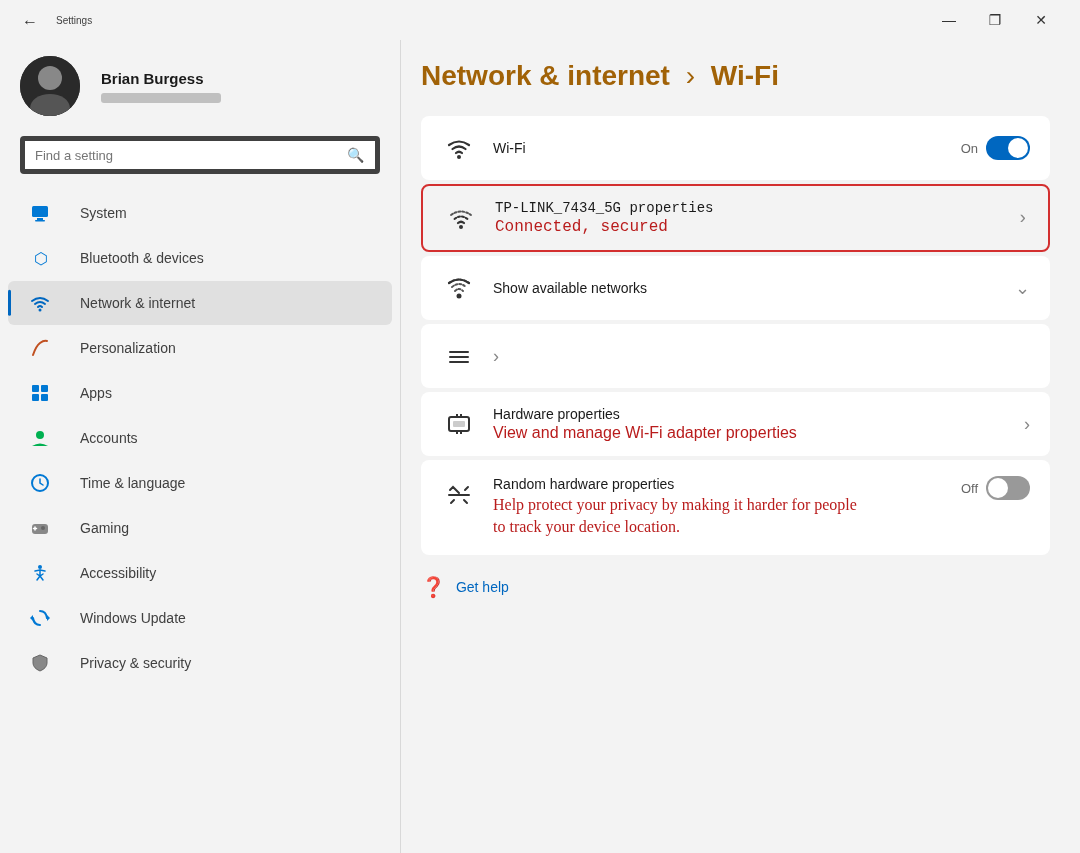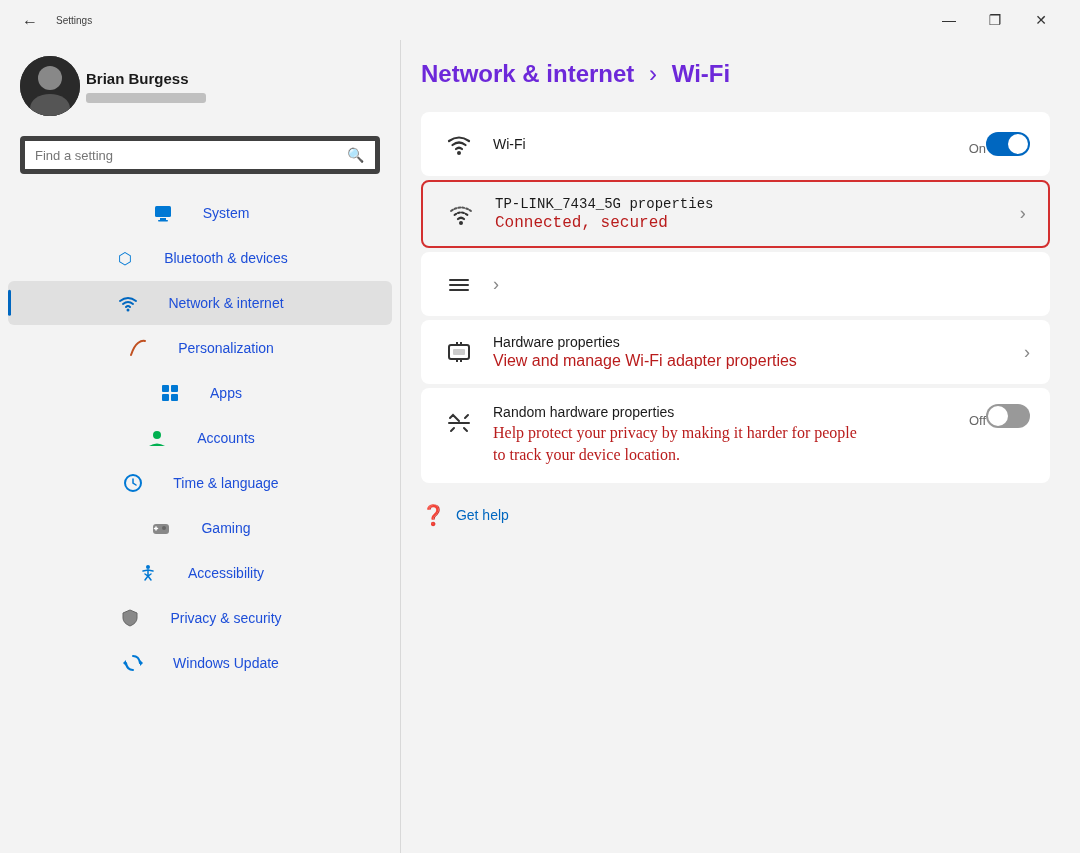--- a/index.html
+++ b/index.html
@@ -76,21 +76,21 @@
       flex-direction: column;
       padding: 0;
       overflow-y: auto;
     }
 
     
     .user-profile {
       display: flex;
       align-items: center;
       padding: 16px 20px 20px 20px;
-      gap: 6px;
+      gap: 21px;
     }
     .avatar {
       width: 60px;
       height: 60px;
       border-radius: 50%;
       overflow: hidden;
       flex-shrink: 0;
       background: #333;
       display: flex;
       align-items: center;
@@ -141,23 +141,22 @@
     
     .nav-item {
       display: flex;
       align-items: center;
       padding: 10px 20px;
       gap: 28px;
       cursor: pointer;
       border-radius: 6px;
       margin: 1px 8px;
       font-size: 14px;
-      color: #1d4ed8;
+      color: #404040;
       position: relative;
-      justify-content: center;
     }
     .nav-item.active {
       background: #e0e0e0;
     }
     .nav-item.active::before {
       content: '';
       position: absolute;
       left: 0;
       top: 50%;
       transform: translateY(-50%);
@@ -178,23 +177,23 @@
 
     
     .content {
       flex: 1;
       background: #f3f3f3;
       padding: 20px 30px 20px 20px;
       overflow-y: auto;
     }
 
     .page-title {
-      font-size: 24px;
+      font-size: 28px;
       font-weight: 300;
-      color: #6d28d9;
+      color: #a16207;
       margin-bottom: 24px;
     }
     .page-title span {
       font-weight: 600;
     }
 
     
     .card {
       background: white;
       border-radius: 8px;
@@ -229,22 +228,22 @@
       font-weight: 500;
       color: #1a1a1a;
     }
     .row-sub {
       font-size: 16px;
       color: #b91c1c;
       margin-top: 2px;
     }
     .row-action {
       display: flex;
-      align-items: flex-end;
-      gap: 0;
+      align-items: center;
+      gap: 8px;
       color: #666;
       font-size: 13px;
     }
 
     
     .toggle {
       width: 44px;
       height: 24px;
       border-radius: 12px;
       display: flex;
@@ -423,35 +422,35 @@
             <path d="M5 8 L10 7 L15 8" stroke="#0078d4" stroke-width="1.5" stroke-linecap="round"></path>
             <path d="M10 7 L10 13 M7 11 L10 13 L13 11" stroke="#0078d4" stroke-width="1.5" stroke-linecap="round"></path>
             <path d="M7 17 L10 13 L13 17" stroke="#0078d4" stroke-width="1.5" stroke-linecap="round"></path>
           </svg>
         </div>
         <span class="nav-label">Accessibility</span>
       </div>
       <div class="nav-item">
         <div class="nav-icon">
           <svg width="20" height="20" viewBox="0 0 20 20" fill="none">
-            <path d="M10 2 L17 5 L17 10 Q17 15 10 18 Q3 15 3 10 L3 5 Z" fill="#888" stroke="#666" stroke-width="1"></path>
-          </svg>
-        </div>
-        <span class="nav-label">Privacy &amp; security</span>
-      </div>
-      <div class="nav-item">
-        <div class="nav-icon">
-          <svg width="20" height="20" viewBox="0 0 20 20" fill="none">
             <path d="M10 3 Q16 3 17 10" stroke="#0078d4" stroke-width="2" fill="none" stroke-linecap="round"></path>
             <path d="M10 17 Q4 17 3 10" stroke="#0078d4" stroke-width="2" fill="none" stroke-linecap="round"></path>
             <polygon points="17,7 17,13 20,10" fill="#0078d4"></polygon>
             <polygon points="3,13 3,7 0,10" fill="#0078d4"></polygon>
           </svg>
         </div>
         <span class="nav-label">Windows Update</span>
+      </div>
+      <div class="nav-item">
+        <div class="nav-icon">
+          <svg width="20" height="20" viewBox="0 0 20 20" fill="none">
+            <path d="M10 2 L17 5 L17 10 Q17 15 10 18 Q3 15 3 10 L3 5 Z" fill="#888" stroke="#666" stroke-width="1"></path>
+          </svg>
+        </div>
+        <span class="nav-label">Privacy &amp; security</span>
       </div>
     </nav>
   </div>
 
   <div class="sidebar-divider"></div>
 
   <div class="content">
 
     <div class="page-title">
       <span>Network &amp; internet</span>
@@ -493,20 +492,39 @@
         <div class="row-content">
           <div class="row-title">TP-LINK_7434_5G properties</div>
           <div class="row-sub">Connected, secured</div>
         </div>
         <div class="row-action">
           <span class="chevron">›</span>
         </div>
       </div>
     </div>
 
+    <div class="card">
+      <div class="card-row">
+        <div class="row-icon">
+          <svg width="28" height="28" viewBox="0 0 28 28" fill="none">
+            <path d="M4 9 Q14 2 24 9" stroke="#555" stroke-width="2" fill="none" stroke-linecap="round" stroke-dasharray="2 2"></path>
+            <path d="M7 13 Q14 7 21 13" stroke="#555" stroke-width="2" fill="none" stroke-linecap="round" stroke-dasharray="2 2"></path>
+            <path d="M10 17 Q14 13 18 17" stroke="#555" stroke-width="2" fill="none" stroke-linecap="round" stroke-dasharray="2 2"></path>
+            <path d="M4 9 Q14 2 24 9" stroke="#333" stroke-width="2.2" fill="none" stroke-linecap="round"></path>
+            <circle cx="14" cy="22" r="2.5" fill="#333"></circle>
+          </svg>
+        </div>
+        <div class="row-content">
+          <div class="row-title">Show available networks</div>
+        </div>
+        <div class="row-action">
+          <span class="chevron">⌄</span>
+        </div>
+      </div>
+    </div>
 
     <div class="card">
       <div class="card-row">
         <div class="row-icon">
           <svg width="28" height="28" viewBox="0 0 28 28" fill="none">
             <rect x="4" y="9" width="20" height="2" rx="1" fill="#333"></rect>
             <rect x="4" y="14" width="20" height="2" rx="1" fill="#333"></rect>
             <rect x="4" y="19" width="20" height="2" rx="1" fill="#333"></rect>
           </svg>
         </div>

